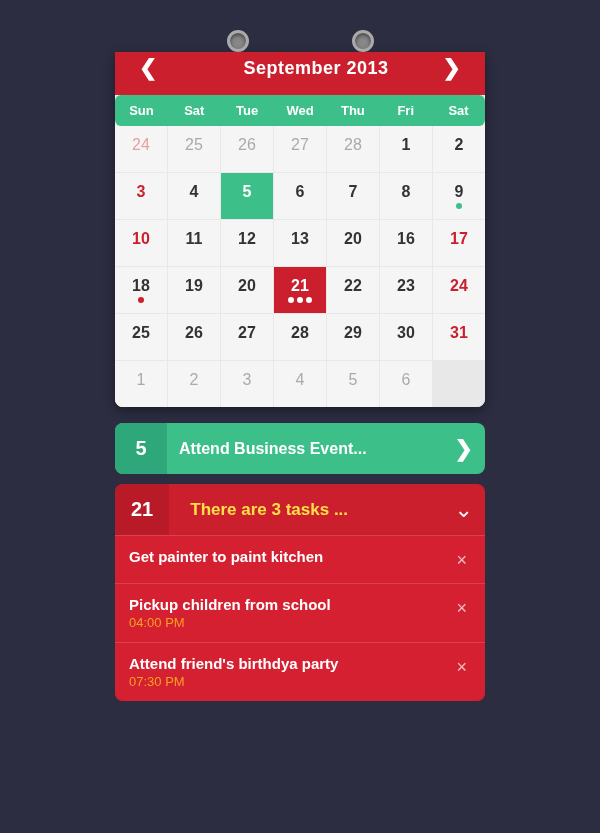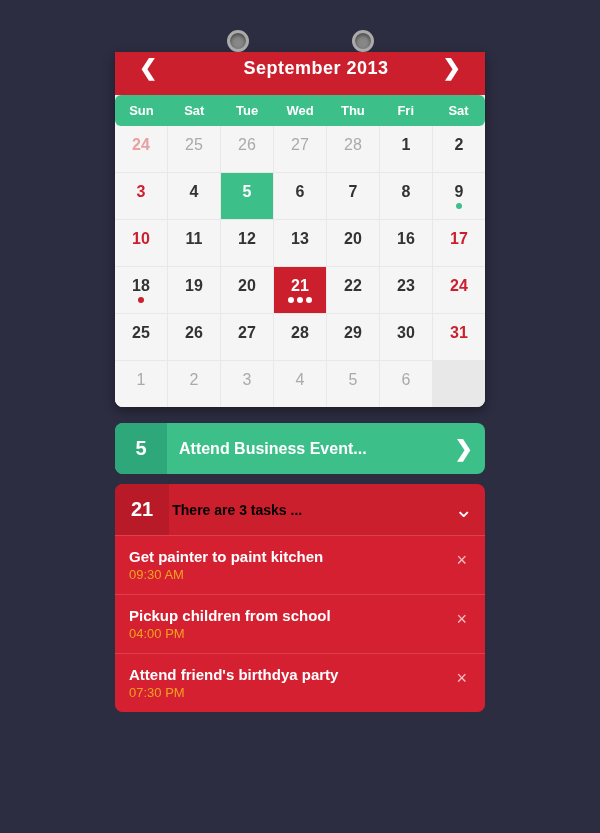--- a/index.html
+++ b/index.html
@@ -105,21 +105,21 @@
       cursor: pointer;
       min-height: 46px;
       display: flex;
       flex-direction: column;
       align-items: center;
     }
     .cal-cell.prev-month, .cal-cell.next-month {
       color: #aaa;
       font-weight: normal;
     }
-    .cal-cell.sunday { color: #cc1f2e; font-weight: bold; }
+    .cal-cell.sunday { color: #cc1f2e; }
     .cal-cell.prev-month.sunday, .cal-cell.next-month.sunday { color: #e8a0a0; }
     .cal-cell.today {
       background: #3dbf8a;
       color: #fff;
     }
     .cal-cell.selected {
       background: #cc1f2e;
       color: #fff;
     }
 
@@ -191,24 +191,24 @@
     .tasks-header .day-badge {
       background: #b81a28;
       color: #fff;
       font-size: 20px;
       font-weight: bold;
       padding: 14px 16px;
       min-width: 52px;
       text-align: center;
     }
     .tasks-header .tasks-title {
-      color: #000000;
-      font-size: 14px;
-      font-weight: bold;
-      padding: 0 3px;
+      color: #fde047;
+      font-size: 17px;
+      font-weight: bold;
+      padding: 0 21px;
       flex: 1;
     }
     .tasks-header .chevron-down {
       color: #fff;
       font-size: 22px;
       padding: 0 12px;
     }
 
     
     .task-list {
@@ -421,21 +421,20 @@
     <div class="tasks-section">
       <div class="tasks-header">
         <div class="day-badge">21</div>
         <div class="tasks-title">There are 3 tasks ...</div>
         <div class="chevron-down">⌄</div>
       </div>
       <div class="task-list">
       <div class="task-item">
             <div class="task-content">
               <div class="task-name">Get painter to paint kitchen</div>
-              <div class="task-time">09:30 AM</div>
             </div>
             <div class="task-close">×</div>
           </div>
           <div class="task-item">
             <div class="task-content">
               <div class="task-name">Pickup children from school</div>
               <div class="task-time">04:00 PM</div>
             </div>
             <div class="task-close">×</div>
           </div>

